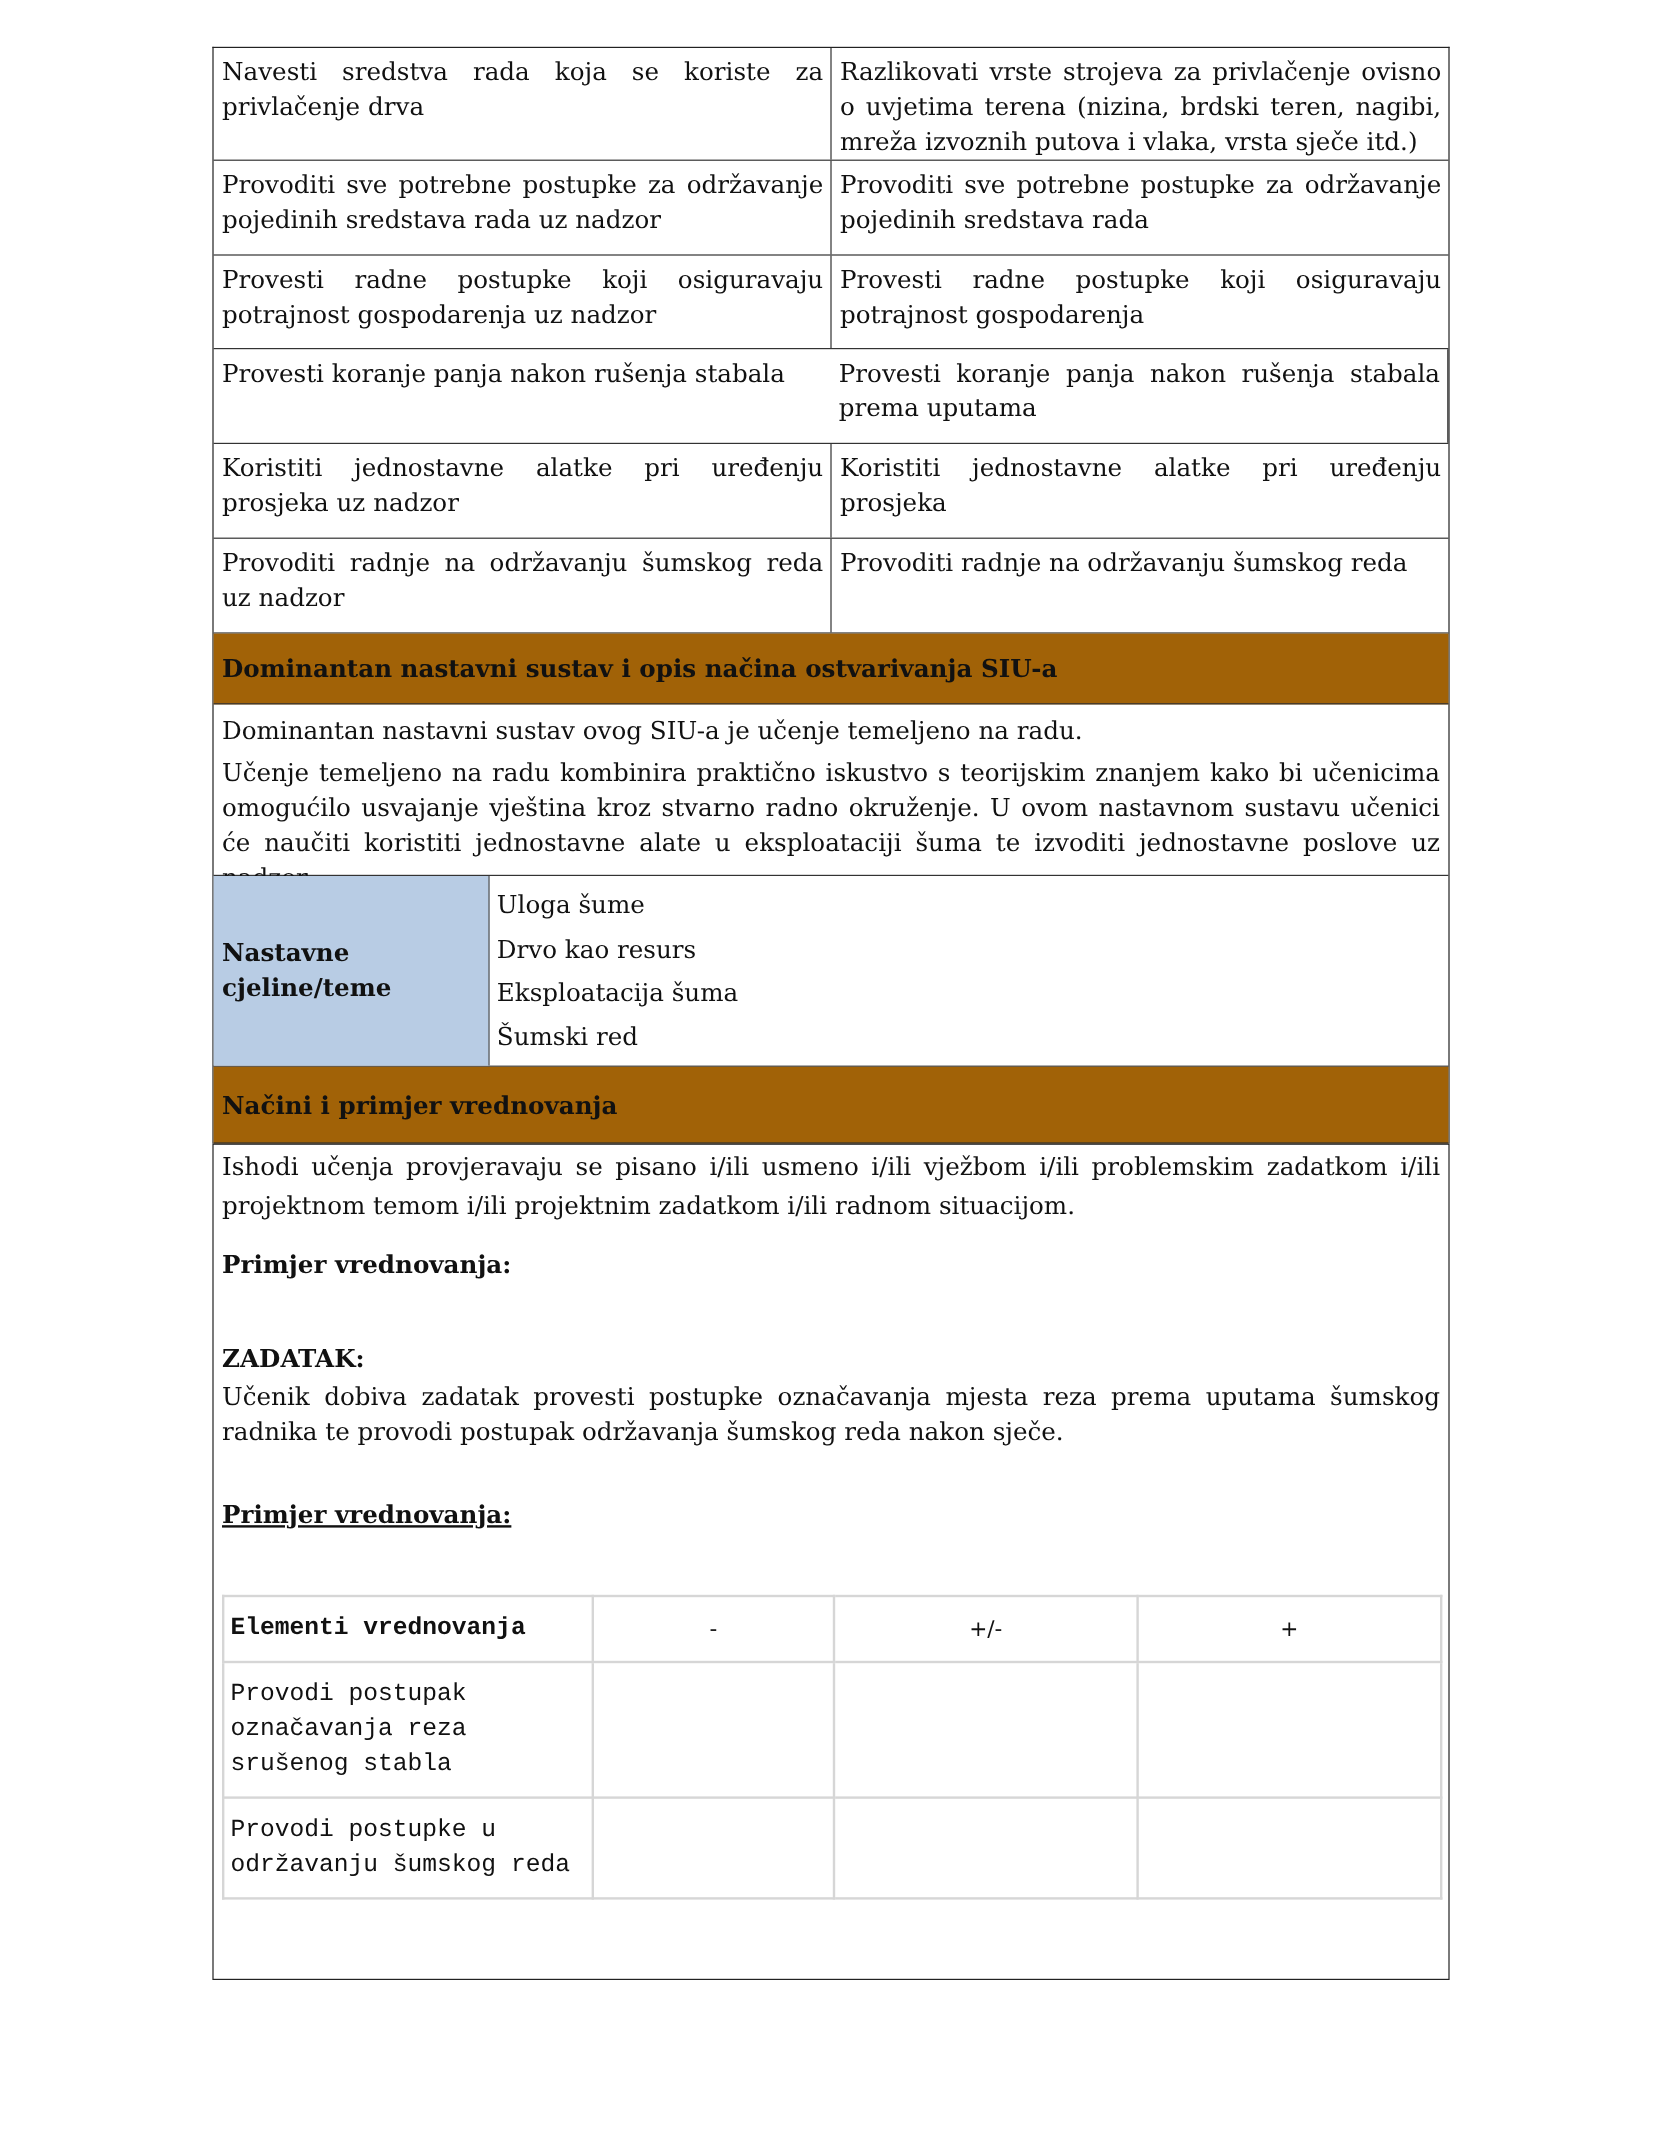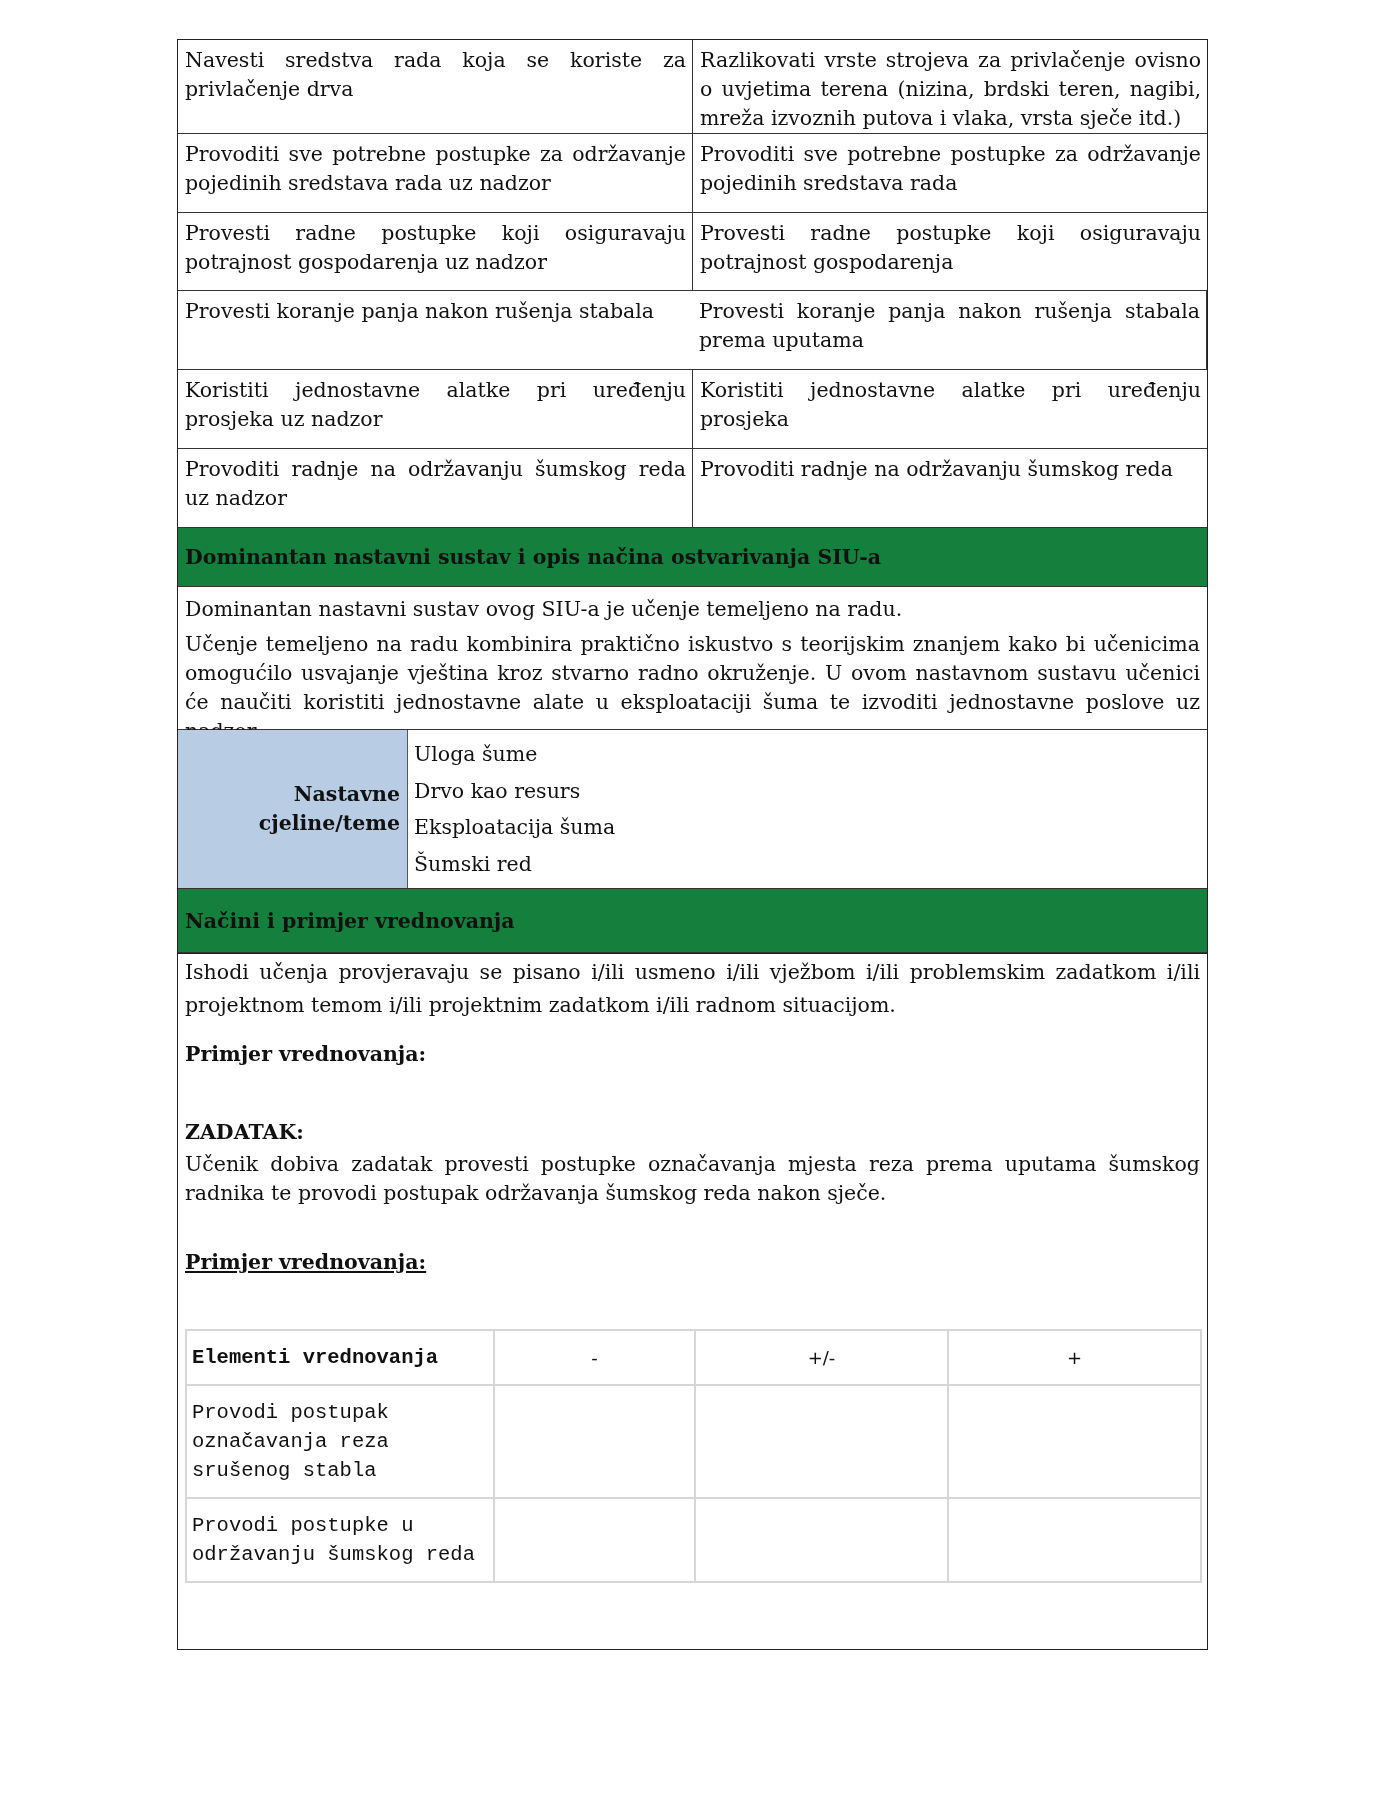--- a/index.html
+++ b/index.html
@@ -5,28 +5,28 @@
   html, body { margin: 0; padding: 0; background: #ffffff; }
   body { width: 1386px; height: 1797px; position: relative; overflow: hidden;
          font-family: "DejaVu Serif", "Liberation Serif", serif; color: #111; }
   .page { position: absolute; left: 177px; top: 39px; width: 1031px; }
   .frame { border: 1.5px solid #222; border-bottom: none; box-sizing: border-box; }
   .frame-last { border-bottom: 1.5px solid #222; }
   .row2 { display: flex; border-bottom: 1.5px solid #333; justify-content: flex-end; }
   .row2 .cell { box-sizing: border-box; padding: 6px 6px 0 7px; font-size: 20.5px; line-height: 29px; text-align: justify; }
   .row2 .cell.l { width: 515px; border-right: 1.5px solid #333; }
   .row2 .cell.r { flex: 1; }
-  .hdr { background: #15803d; border-bottom: 1.5px solid #333; font-weight: bold; font-size: 20.5px;
+  .hdr { background: #a16207; border-bottom: 1.5px solid #333; font-weight: bold; font-size: 20.5px;
          padding: 0 7px; display: flex; align-items: center; }
   .para { padding: 8px 7px 8px 7px; font-size: 20.5px; line-height: 29px; text-align: justify; border-bottom: 1.5px solid #333; }
   .para p { margin: 0; }
   .para p + p { margin-top: 6px; }
   .topics { display: flex; border-bottom: 1.5px solid #333; height: 158px; }
   .topics .lbl { width: 230px; background: #b8cce4; border-right: 1.5px solid #555; font-weight: bold;
-                 font-size: 20.5px; line-height: 29px; padding: 16px 7px; display: flex; align-items: center; box-sizing: border-box; text-align: right; }
+                 font-size: 20.5px; line-height: 29px; padding: 16px 7px; display: flex; align-items: center; box-sizing: border-box; }
   .topics .list { padding: 6px 6px 0 6px; font-size: 20.5px; line-height: 36.5px; }
   .eval { position: relative; height: 697px; }
   .abs { position: absolute; left: 7px; font-size: 20.5px; }
   .just { right: 7px; text-align: justify; line-height: 33px; }
   .bold { font-weight: bold; }
   .ul { text-decoration: underline; }
   table.ev { position: absolute; left: 7px; top: 375px; width: 1017px; border-collapse: collapse; font-size: 20.5px; }
   table.ev td { border: 2px solid #d6d6d6; vertical-align: middle; box-sizing: border-box; }
   table.ev td.c1 { width: 308px; padding: 3px 5px; line-height: 29px; font-family: Liberation Mono, monospace; }
   table.ev td.c2 { width: 201px; text-align: center; }

